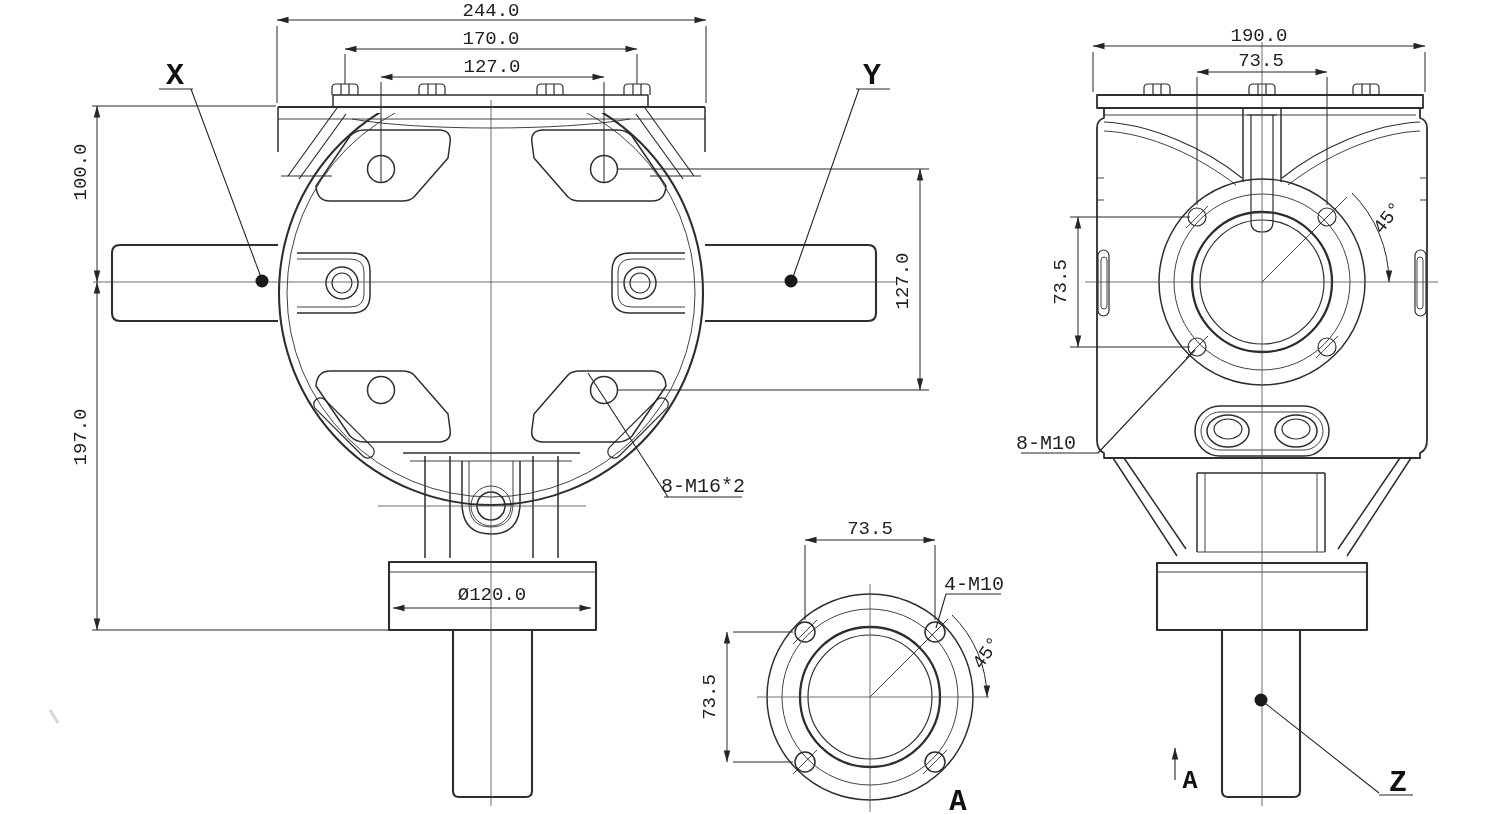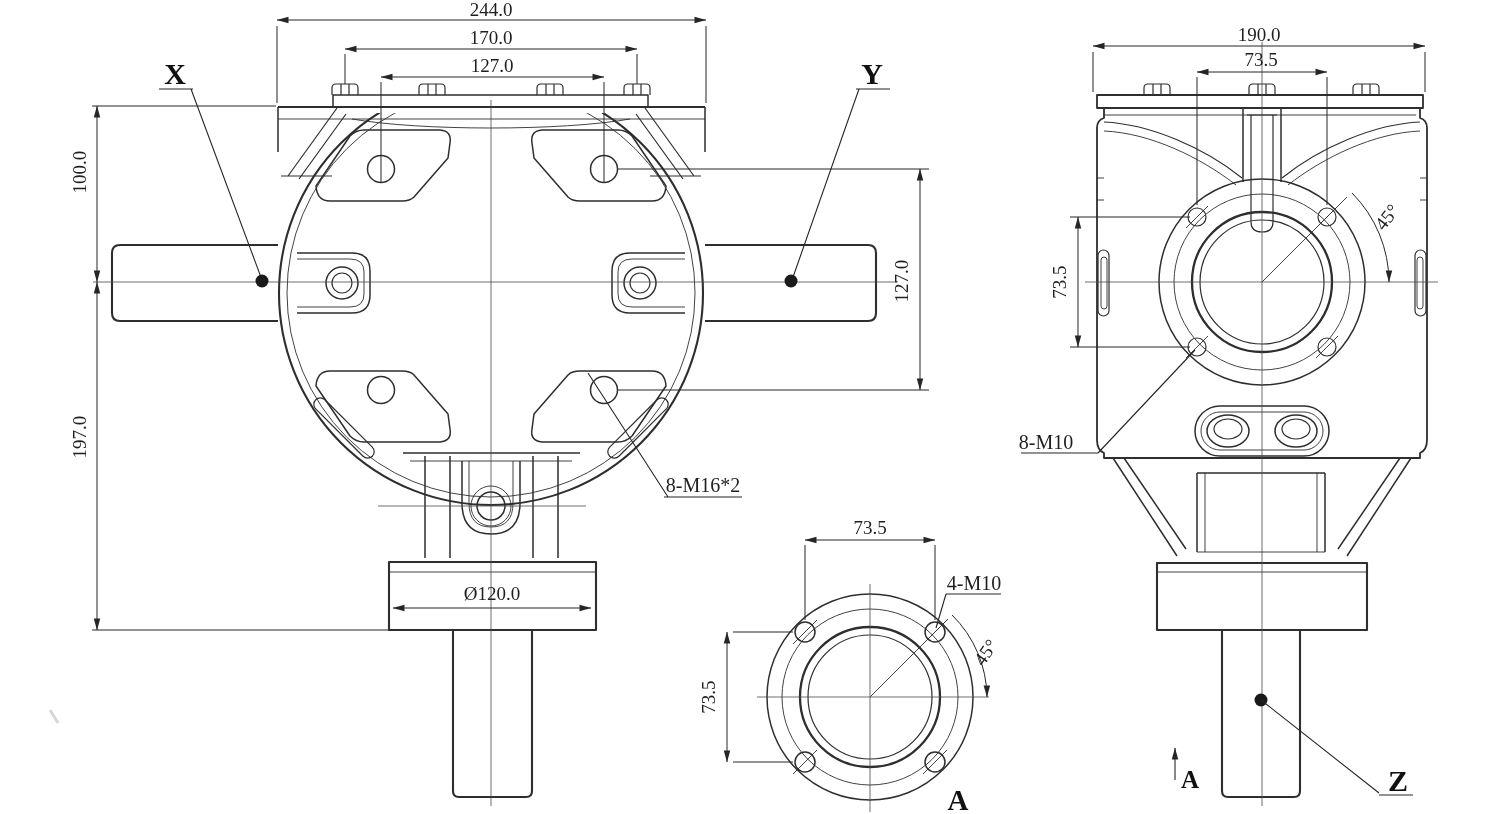--- a/index.html
+++ b/index.html
@@ -1,17 +1,17 @@
 <!DOCTYPE html>
 <html><head>
 <meta charset="utf-8">
 <style>
   html,body{margin:0;padding:0;background:#ffffff;}
   #stage{position:relative;width:1509px;height:814px;background:#ffffff;overflow:hidden;
-         font-family:Liberation Serif, serif;border-radius:24px;}
+         font-family:Liberation Mono, monospace;border-radius:24px;}
   svg{position:absolute;left:0;top:0;}
   .g  {stroke:#2e2e2e;fill:none;stroke-linejoin:round;stroke-linecap:butt;}
   .s2 {stroke-width:2.1;}
   .s18{stroke-width:1.8;}
   .s15{stroke-width:1.5;}
   .s12{stroke-width:1.2;}
   .s1 {stroke-width:0.9;}
   .s22{stroke-width:2.3;}
   .cl {stroke:#4a4a4a;stroke-width:0.8;fill:none;}
   .dim{stroke:#262626;stroke-width:1;fill:none;}

